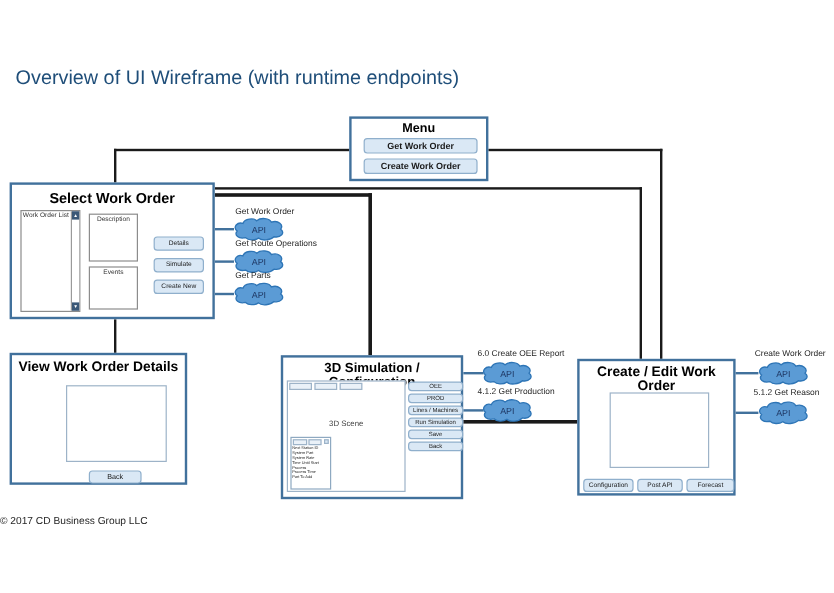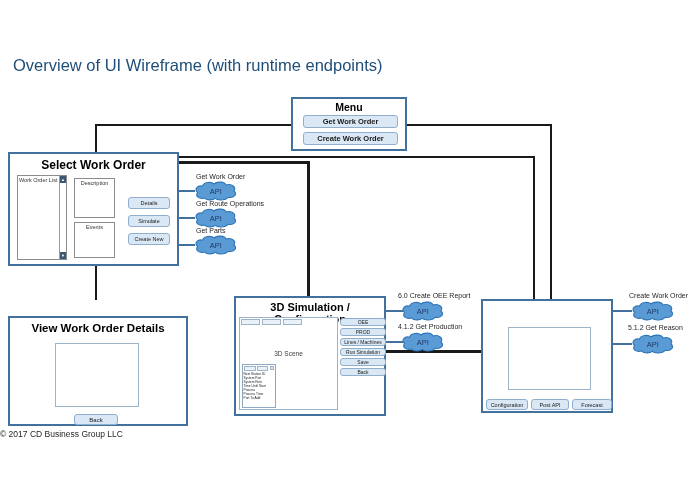--- a/index.html
+++ b/index.html
@@ -71,21 +71,21 @@
       <div class="smalllabel" style="padding-top:1px">Description</div>
     </div>
     <div class="graybox" style="left:64px;top:68px;width:41px;height:36px;text-align:center">
       <div class="smalllabel" style="padding-top:1px">Events</div>
     </div>
     <div class="btn" style="left:118px;top:43px;width:42px;height:12px;font-size:5.5px">Details</div>
     <div class="btn" style="left:118px;top:61px;width:42px;height:12px;font-size:5.5px">Simulate</div>
     <div class="btn" style="left:118px;top:79px;width:42px;height:12px;font-size:5.5px">Create New</div>
   </div>
 
-  <div class="box" style="left:8px;top:316px;width:180px;height:110px">
+  <div class="box" style="left:8px;top:294px;width:148px;height:110px">
     <div class="box-title" style="font-size:11.5px;margin-top:4px">View Work Order Details</div>
     <div class="innerbox" style="left:45px;top:25px;width:84px;height:64px"></div>
     <div class="btn" style="left:64px;top:96px;width:44px;height:11px;font-size:6px">Back</div>
   </div>
 
   <div class="box" style="left:234px;top:296px;width:152px;height:120px">
     <div class="box-title" style="font-size:11px;margin-top:3px">3D Simulation / Configuration</div>
     <div class="innerbox" style="left:3px;top:19px;width:99px;height:93px">
       <div style="position:absolute;left:1px;top:1px;display:flex;gap:2px">
         <div class="tab" style="width:19px;height:6px"></div>
@@ -112,20 +112,21 @@
     </div>
     <div class="btn" style="left:104px;top:20px;width:46px;height:8px;font-size:5px">OEE</div>
     <div class="btn" style="left:104px;top:30px;width:46px;height:8px;font-size:5px">PROD</div>
     <div class="btn" style="left:104px;top:40px;width:46px;height:8px;font-size:5px">Lines / Machines</div>
     <div class="btn" style="left:104px;top:50px;width:46px;height:8px;font-size:5px">Run Simulation</div>
     <div class="btn" style="left:104px;top:60px;width:46px;height:8px;font-size:5px">Save</div>
     <div class="btn" style="left:104px;top:70px;width:46px;height:8px;font-size:5px">Back</div>
   </div>
 
   <div class="box" style="left:481px;top:299px;width:132px;height:114px">
+    <div class="box-title" style="font-size:11.5px;margin-top:3px">Create / Edit Work Order</div>
     <div class="innerbox" style="left:25px;top:26px;width:83px;height:63px"></div>
     <div class="btn" style="left:3px;top:98px;width:42px;height:11px;font-size:5.5px">Configuration</div>
     <div class="btn" style="left:48px;top:98px;width:38px;height:11px;font-size:5.5px">Post API</div>
     <div class="btn" style="left:89px;top:98px;width:40px;height:11px;font-size:5.5px">Forecast</div>
   </div>
 
   <div class="cloud-label" style="left:196px;top:173px">Get Work Order</div>
   <svg class="cloud" style="left:193px;top:181px;width:47px;height:20px" viewBox="0 0 120 54">
     <path d="M28 46 C12 50 2 40 9 31 C-2 22 10 10 22 14 C26 3 46 1 53 8 C62 0 82 2 86 11 C102 6 114 17 107 27 C118 35 107 47 92 44 C84 52 64 54 57 47 C48 53 34 52 28 46 Z" fill="#5B9BD5" stroke="#2E75B6" stroke-width="3"></path>
     <text x="58" y="35" text-anchor="middle" font-size="20" fill="#1F3864">API</text>

